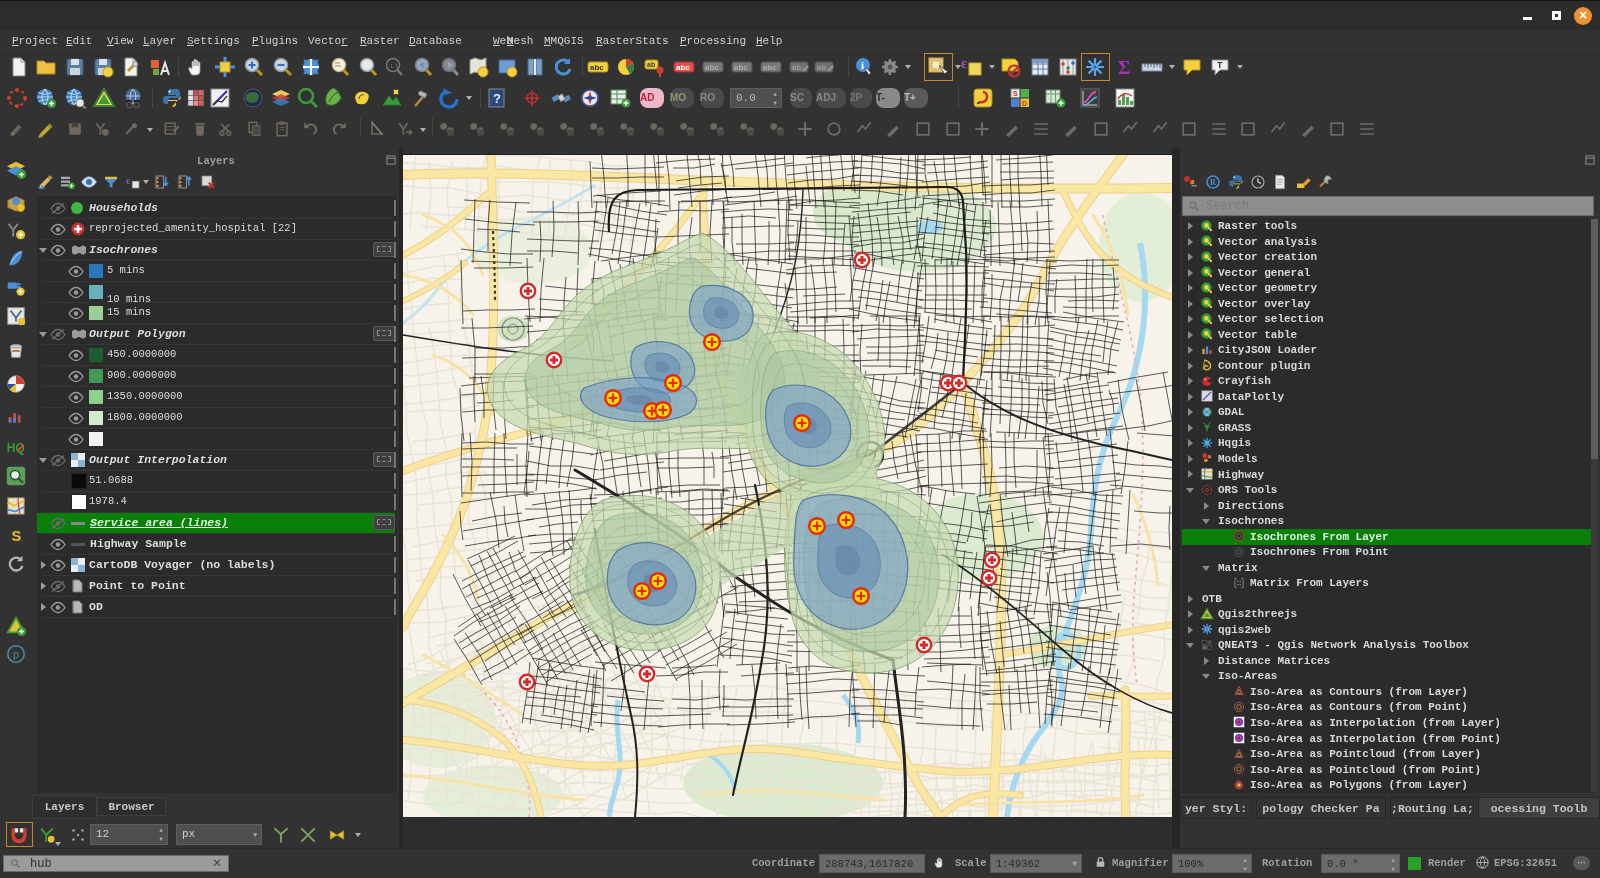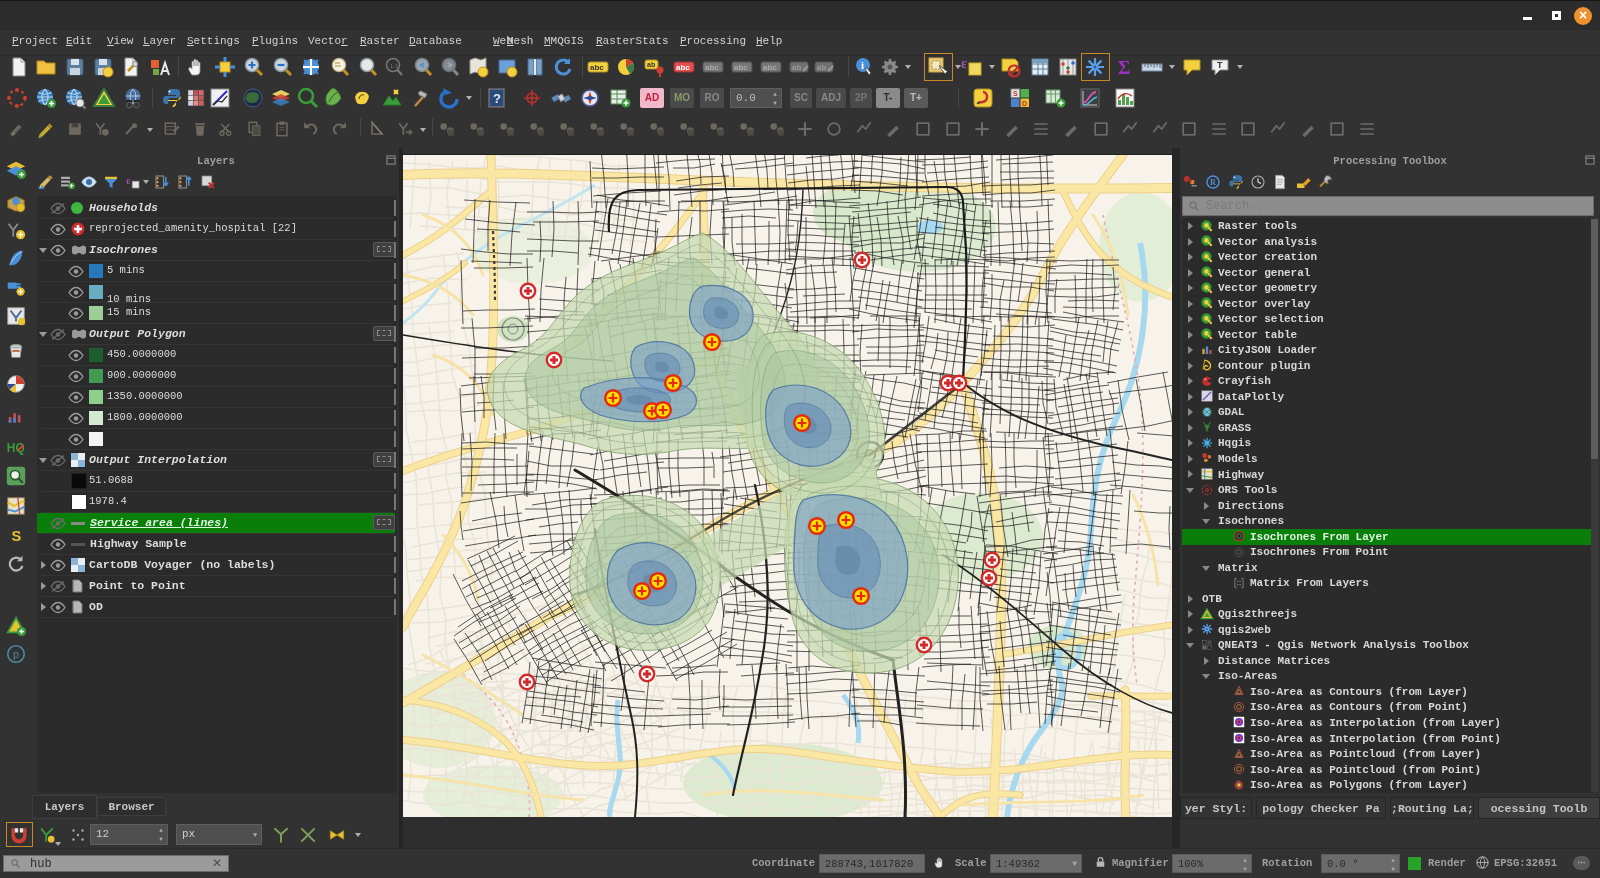--- a/index.html
+++ b/index.html
@@ -1,21 +1,21 @@
 <!DOCTYPE html>
 <html><head><meta charset="utf-8"><style>
 *{margin:0;padding:0;box-sizing:border-box}
 html,body{width:1600px;height:878px;overflow:hidden;background:#323232;font-family:"Liberation Mono",monospace}
 .abs{position:absolute}
 .ic{position:absolute}
 #app{position:relative;width:1600px;height:878px;background:#323232}
 .sep{position:absolute;width:1px;background:#474747}
 .dd{position:absolute;width:0;height:0;border-left:3.5px solid transparent;border-right:3.5px solid transparent;border-top:4px solid #b0b0b0}
 .mono{font-family:"Liberation Mono",monospace}
-.badge{position:absolute;height:20px;border-radius:2px;font:bold 10px "Liberation Sans",sans-serif;text-align:center;line-height:20px}
+.badge{position:absolute;height:20px;border-radius:8px;font:bold 10px "Liberation Sans",sans-serif;text-align:left;line-height:20px}
 .spin{position:absolute;background:#4f4f4f;border:1px solid #5e5e5e;color:#cfcfcf;font:11px "Liberation Mono";line-height:18px;padding-left:5px}
 .spinarr{position:absolute;right:2px;width:8px;color:#aaa;font-size:6px;line-height:9px;text-align:center}
 </style></head><body>
 <div id="app">
     <div class="abs" style="left:0;top:0;width:1600px;height:30px;background:#2c2c2c;border-top:1px solid #151515"></div>
     <div class="abs" style="left:1523px;top:17px;width:9px;height:2.5px;background:#fff"></div>
     <div class="abs" style="left:1552px;top:11px;width:9px;height:9px;background:#fff"></div>
     <div class="abs" style="left:1555px;top:14px;width:3px;height:3px;background:#2c2c2c"></div>
     <div class="abs" style="left:1574px;top:7px;width:18px;height:18px;border-radius:50%;background:#f0912f"></div>
     <div class="abs" style="left:1574px;top:6px;width:18px;height:18px;color:#fff;font:bold 14px 'Liberation Sans',sans-serif;text-align:center;line-height:18px">×</div>
@@ -2794,21 +2794,20 @@
         <g transform="translate(239,436)">
           <circle r="7.8" fill="#ffdf00" stroke="#e8290c" stroke-width="2.5"></circle>
           <path d="M0 -4.4 V4.4 M-4.4 0 H4.4" stroke="#e8290c" stroke-width="2.2"></path>
           <circle r="1.5" fill="#e8290c"></circle>
         </g>
       </svg></div>
     <div class="abs" style="left:399px;top:817px;width:781px;height:31px;background:#2e2e2e"></div>
     <div class="abs" style="left:399px;top:148px;width:4px;height:700px;background:#262626"></div>
     <div class="abs" style="left:1172px;top:148px;width:8px;height:700px;background:#262626"></div>
     <div class="abs" style="left:1180px;top:148px;width:420px;height:672px;background:#323232"></div>
-    <div class="abs" style="left:1180px;top:150px;width:420px;height:20px;color:#9f9f9f;font:bold 10.5px 'Liberation Mono';text-align:center;line-height:22px">Processing Toolbox</div>
     <svg class="ic" style="left:1583px;top:153px;width:14px;height:14px;opacity:1" viewBox="0 0 24 24">
       <rect x="5" y="5" width="14" height="14" fill="none" stroke="#999" stroke-width="1.5"></rect>
       <path d="M5 9h14" stroke="#999" stroke-width="1.5"></path>
     </svg>
     <svg class="ic" style="left:1181px;top:173px;width:18px;height:18px;opacity:1" viewBox="0 0 24 24">
       <circle cx="8" cy="8" r="4" fill="#c03030"></circle>
       <circle cx="15" cy="12" r="3" fill="#e88030"></circle>
       <path d="M8 8l7 4" stroke="#802020"></path>
       <path d="M14 17h7" stroke="#888" stroke-width="2"></path>
     </svg>

